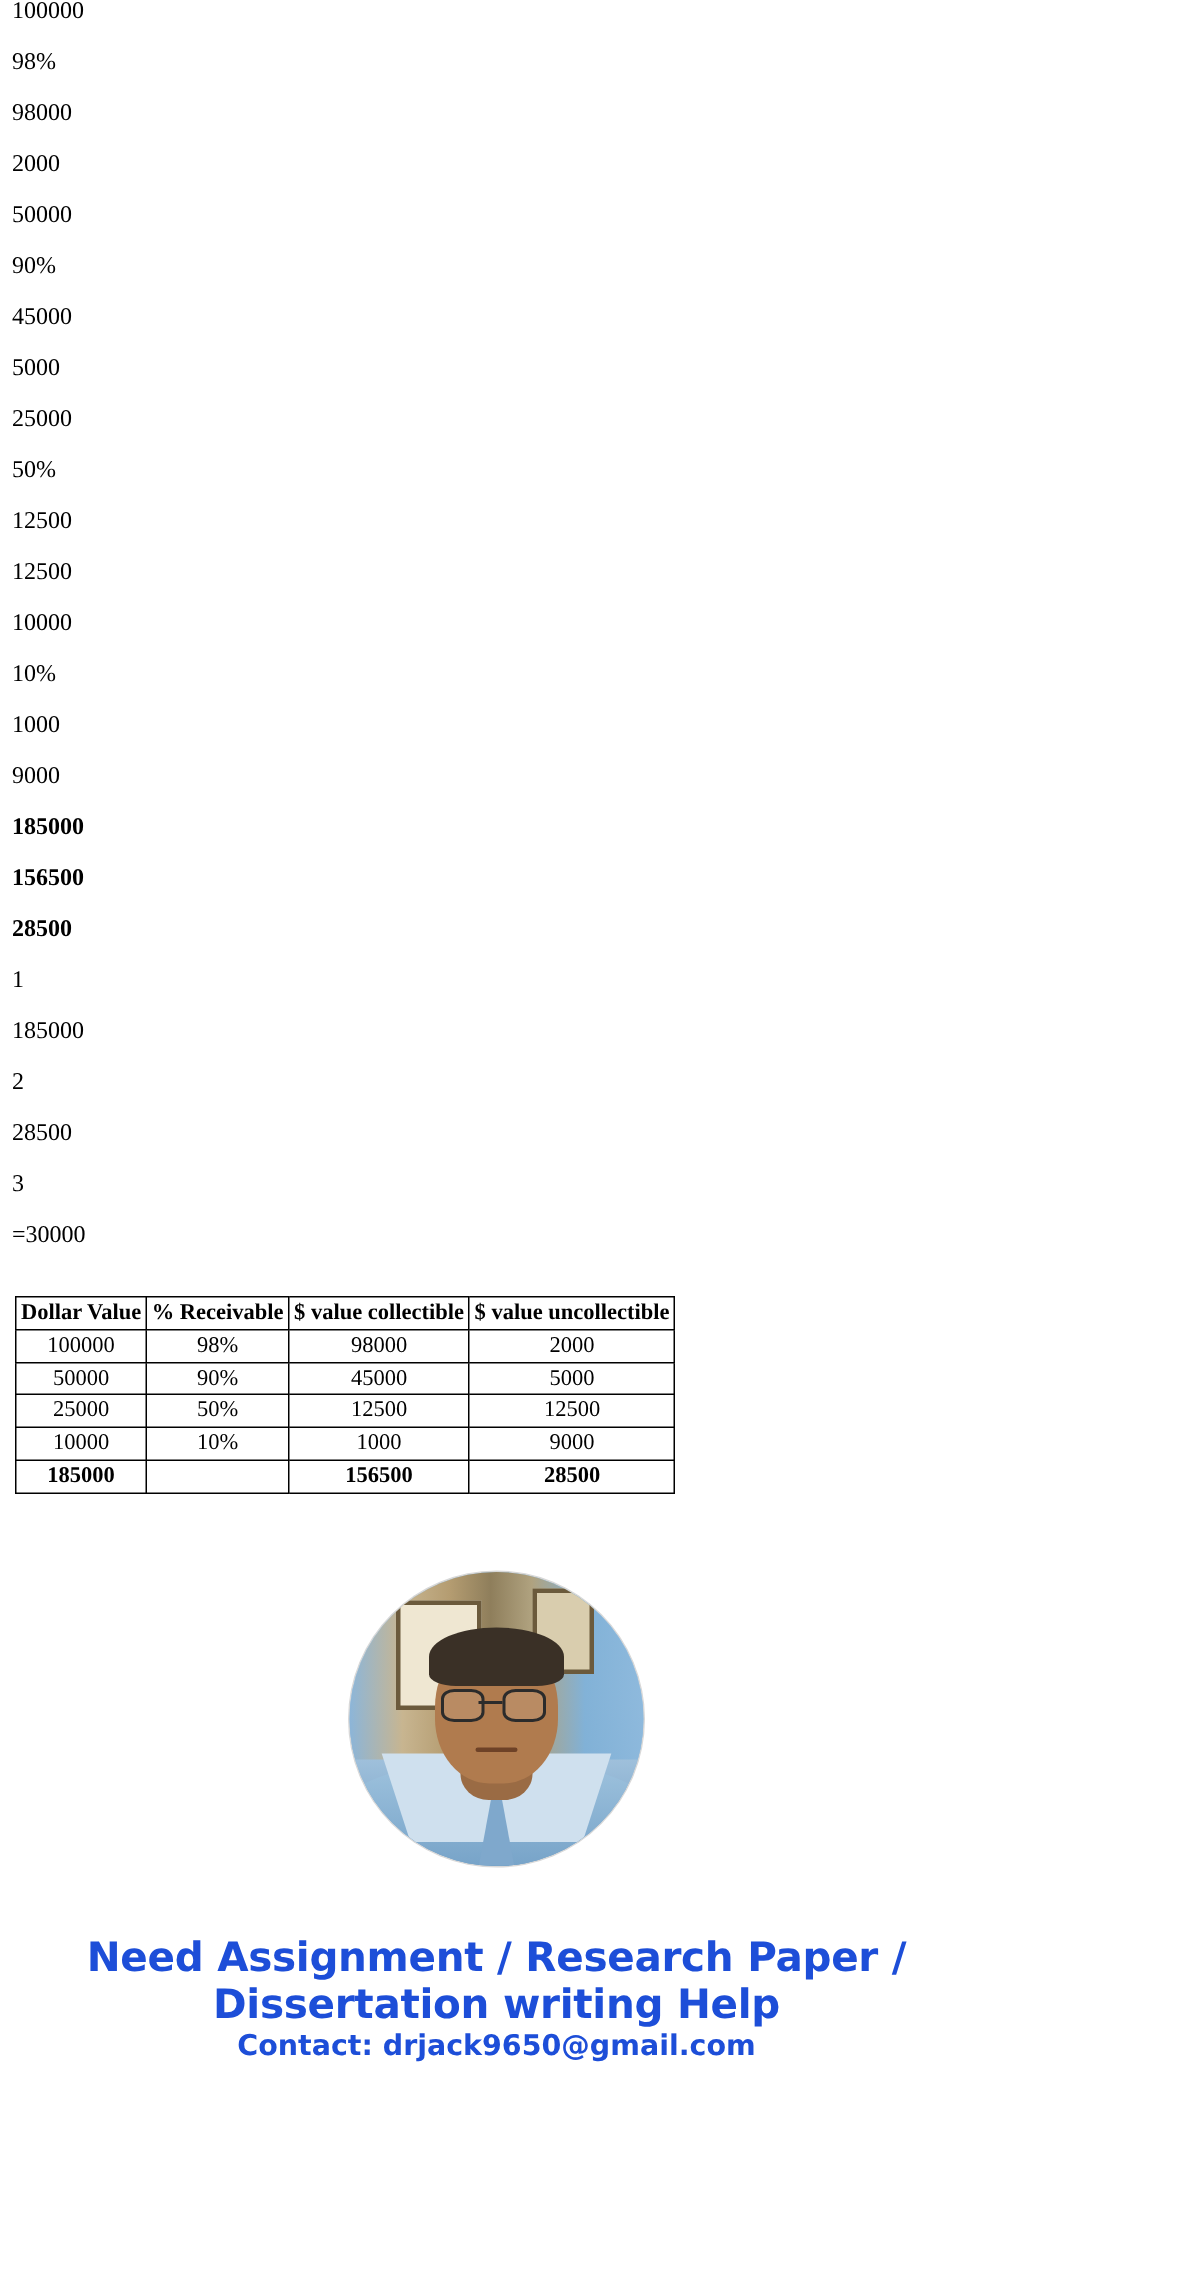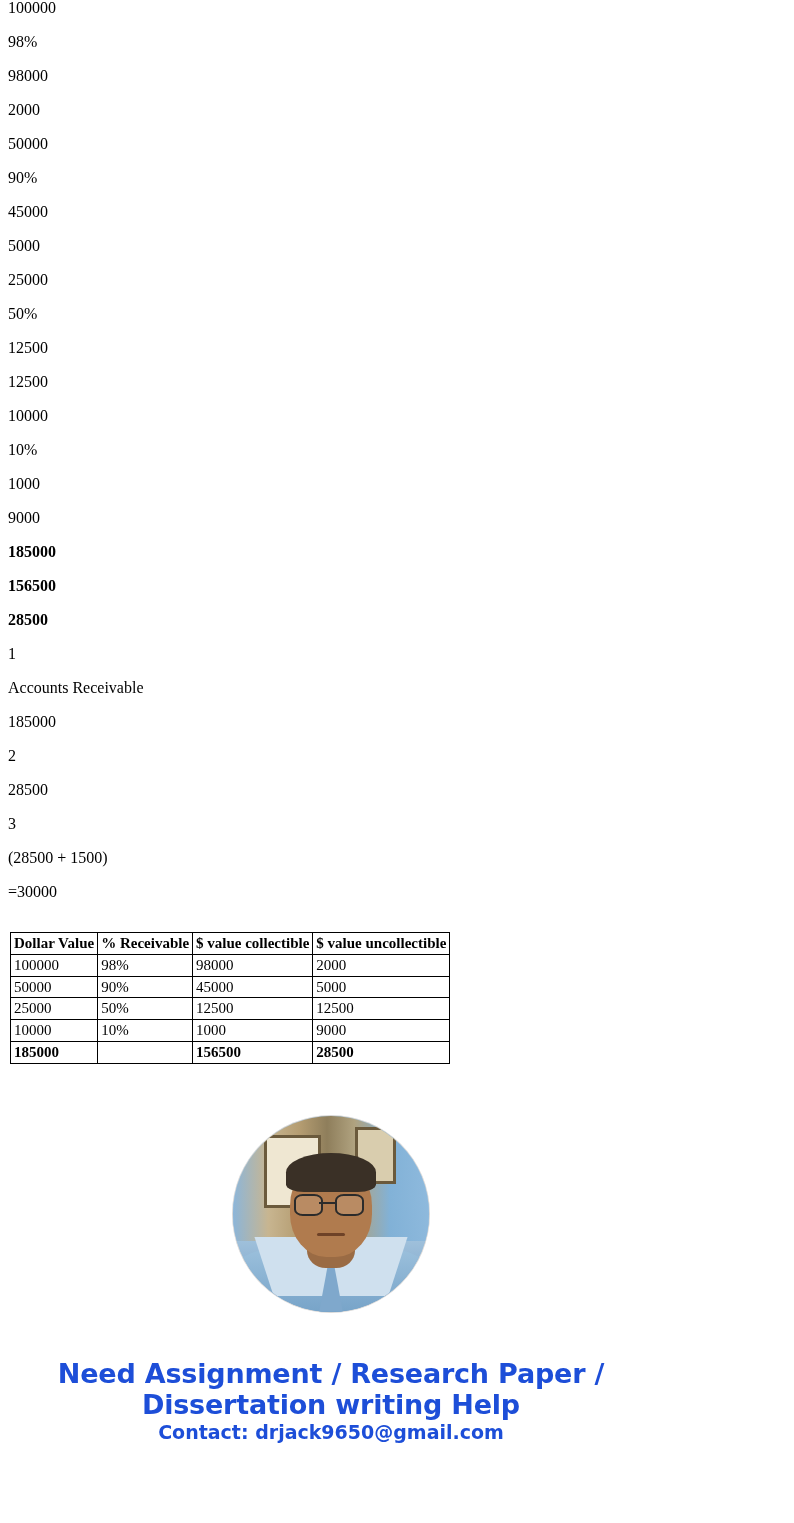--- a/index.html
+++ b/index.html
@@ -39,21 +39,21 @@
   }
   table.ar-table {
     border-collapse: collapse;
     margin: 14px 0 0 10px;
     font-size: 15px;
     font-family: "Liberation Serif", "DejaVu Serif", serif;
   }
   table.ar-table td, table.ar-table th {
     border: 1px solid #000000;
     padding: 1px 3px;
-    text-align: left;
+    text-align: center;
     vertical-align: top;
     font-weight: normal;
     line-height: 1.25;
     white-space: nowrap;
     margin-top: 16px;
   }
   table.ar-table thead th {
     font-weight: bold;
   }
   table.ar-table tbody tr.total-row td {
@@ -269,36 +269,30 @@
     <div class="line bold">
         <span>156500</span>
       </div>
     <div class="line bold">
         <span>28500</span>
       </div>
     <div class="line">
         <span>1</span>
       </div>
     <div class="line">
-        <span>Accounts Receivable</span>
-      </div>
-    <div class="line">
         <span>185000</span>
       </div>
     <div class="line">
         <span>2</span>
       </div>
     <div class="line">
         <span>28500</span>
       </div>
     <div class="line">
         <span>3</span>
-      </div>
-    <div class="line">
-        <span>(28500 + 1500)</span>
       </div>
     <div class="line">
         <span>=30000</span>
       </div>
   </div>
 
   <table class="ar-table">
     <thead>
       <tr>
         <th class="col-dollar">Dollar Value</th>

